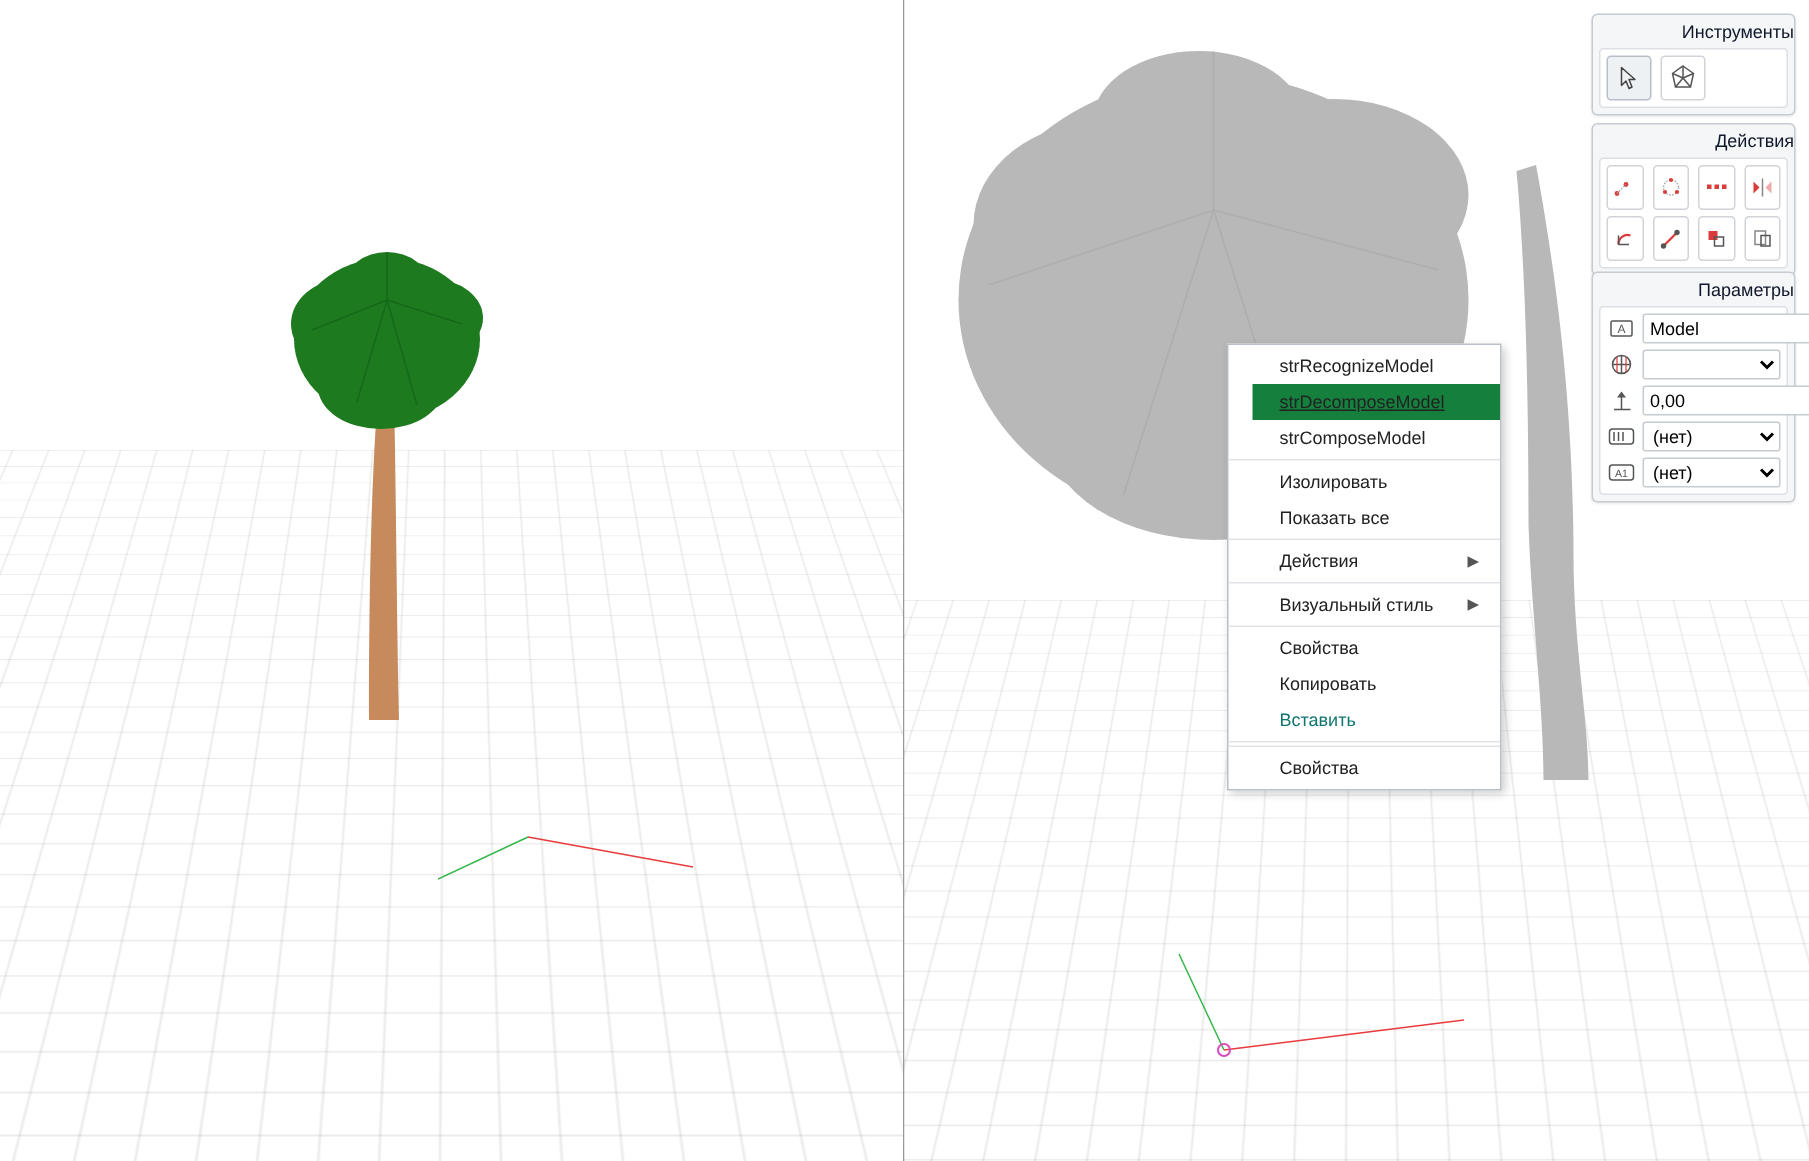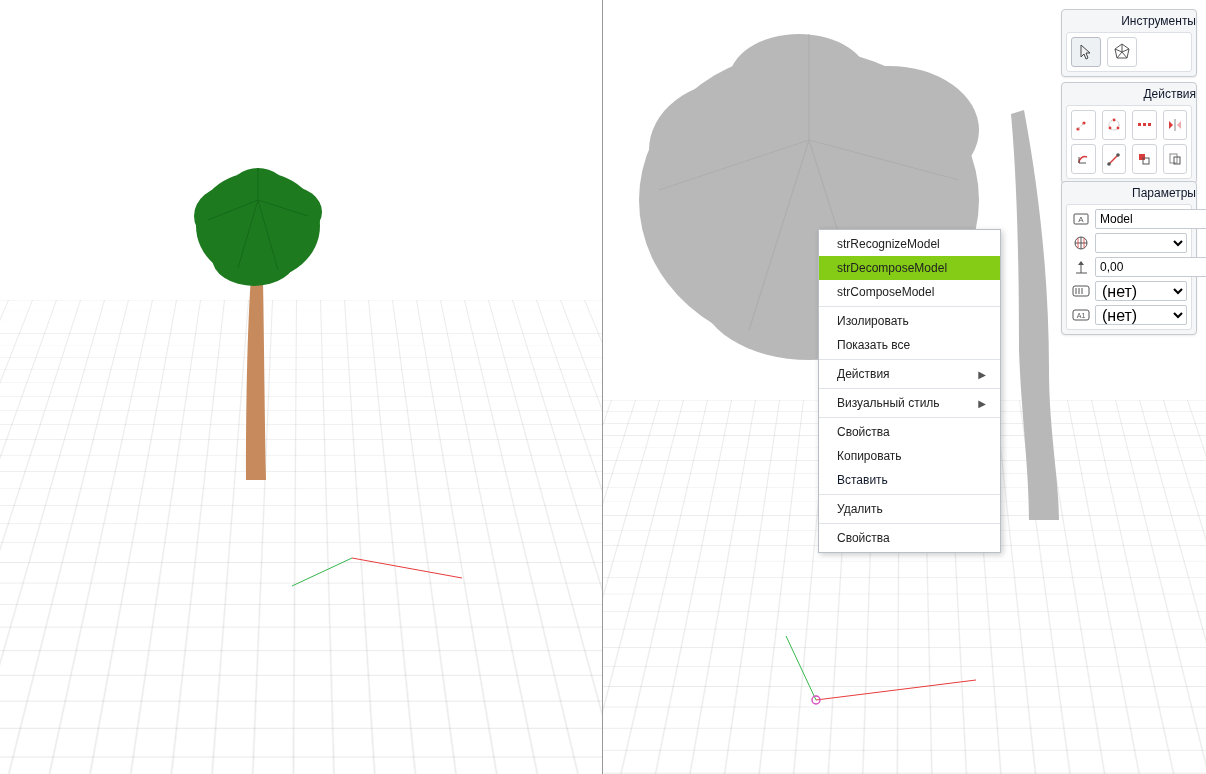--- a/index.html
+++ b/index.html
@@ -50,35 +50,35 @@
   .param-icon {
     width: 20px; height: 20px; display: flex; align-items: center; justify-content: center;
     flex: 0 0 20px;
   }
   .param-input {
     flex: 1; height: 20px; border: 1px solid #c6cbd1; border-radius: 2px;
     padding: 0 4px; font-size: 12px; background: #fff;
   }
   .param-select {
     flex: 1; height: 20px; border: 1px solid #c6cbd1; border-radius: 2px;
-    font-size: 16px; background: #fff; padding: 0 2px; min-width: 0;
+    font-size: 12px; background: #fff; padding: 0 2px; min-width: 0;
   }
 
   
   .context-menu {
     position: absolute; left: 818px; top: 229px; width: 183px;
     background: #fff; border: 1px solid #b9bfc6; box-shadow: 2px 2px 6px rgba(0,0,0,0.2);
     padding: 2px 0;
   }
   .menu-item {
     padding: 5px 14px 5px 18px; font-size: 12px; color: #222; cursor: default;
-    display: flex; justify-content: space-between; align-items: center;
-  }
-  .menu-item.highlight { background: #84cc16; }
-  .menu-item.disabled { color: #0f172a; }
+    display: flex; justify-content: space-between; align-items: center; margin-left: 16px;
+  }
+  .menu-item.highlight { background: #15803d; text-decoration: underline; }
+  .menu-item.disabled { color: #0f766e; }
   .menu-sep { height: 1px; background: #e0e3e7; margin: 2px 0; }
   .menu-arrow { font-size: 10px; color: #555; }
 
   .icon-svg { display: block; }
 </style>
 </head>
 <body>
 
 <div class="viewport-container">
 
@@ -323,20 +323,17 @@
     <div class="menu-item">
       <span>Свойства</span>
     </div>
     <div class="menu-item">
       <span>Копировать</span>
     </div>
     <div class="menu-item disabled">
       <span>Вставить</span>
     </div>
     <div class="menu-sep"></div>
-    <div class="menu-item">
-      <span>Удалить</span>
-    </div>
     <div class="menu-sep"></div>
     <div class="menu-item">
       <span>Свойства</span>
     </div>
   </div>
 
 </body></html>

